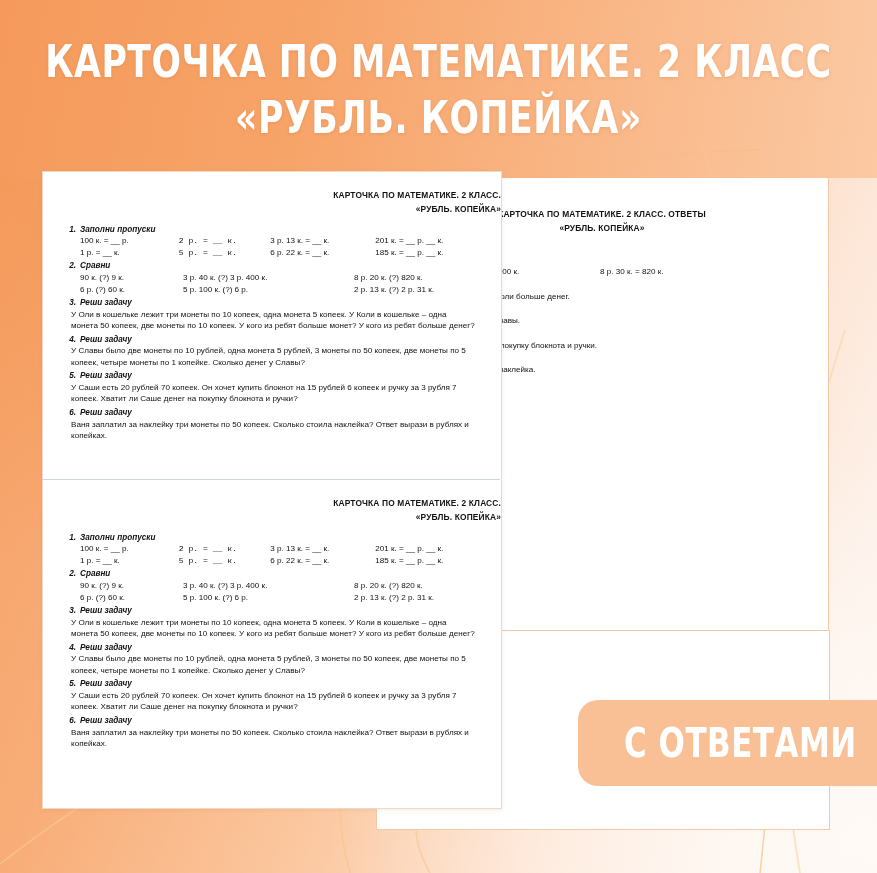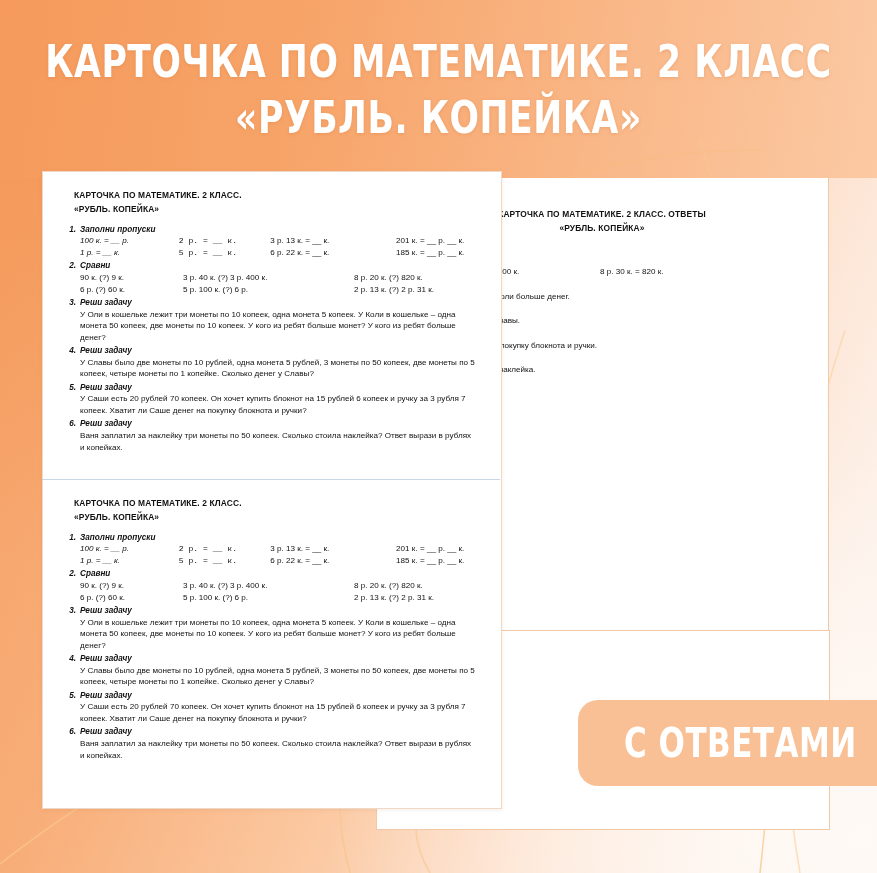--- a/index.html
+++ b/index.html
@@ -68,47 +68,47 @@
   .sheet{
     position:absolute;left:0;width:458px;
     color:#111;
     font-size:8.1px;
     line-height:1.42;
   }
   .sheet#sheet-1{top:0;height:308px;}
   .sheet#sheet-2{top:308px;height:328px;}
 
   .sheet-head{
-    text-align:left;font-weight:bold;font-size:8.4px;
+    text-align:right;font-weight:bold;font-size:8.4px;
     letter-spacing:.15px;margin-top:18px;padding-left:31px;
   }
   .sheet-head .ln2{margin-top:2px;}
 
   .sheet-body{padding:0 16px 0 18px;margin-top:8px;}
 
   .task{display:flex;align-items:flex-start;margin-top:2px;}
   .task .num{
     width:15px;flex:0 0 15px;text-align:right;
     font-weight:bold;font-style:italic;font-size:8.2px;padding-right:4px;
   }
   .task .ttl{font-weight:bold;font-style:italic;font-size:8.2px;}
 
   .rows{margin-left:19px;}
   .row{display:flex;}
   .row > span{display:block;}
-  .fill-row > span:nth-child(1){width:108px;font-style:italic;}
+  .fill-row > span:nth-child(1){width:108px;}
   .fill-row > span:nth-child(2){width:100px;font-family:Liberation Mono, monospace;}
   .fill-row > span:nth-child(3){width:115px;}
-  .fill-row > span:nth-child(4){width:120px;text-align:center;}
+  .fill-row > span:nth-child(4){width:120px;text-align:left;}
 
   .cmp-row > span:nth-child(1){width:110px;}
   .cmp-row > span:nth-child(2){width:153px;}
   .cmp-row > span:nth-child(3){width:140px;margin-left:28px;}
 
-  .ptext{margin-left:19px;margin-right:10px;text-align:left;}
+  .ptext{margin-left:10px;margin-right:10px;text-align:left;}
 
   
   #answer-content{
     position:absolute;left:376px;top:178px;width:452px;height:650px;
     font-size:8.1px;color:#111;line-height:1.42;overflow:hidden;
   }
   #answer-content .a-head{
     text-align:center;font-weight:bold;font-size:8.4px;margin-top:31px;letter-spacing:.15px;
   }
   #answer-content .a-head .ln2{margin-top:2px;}

